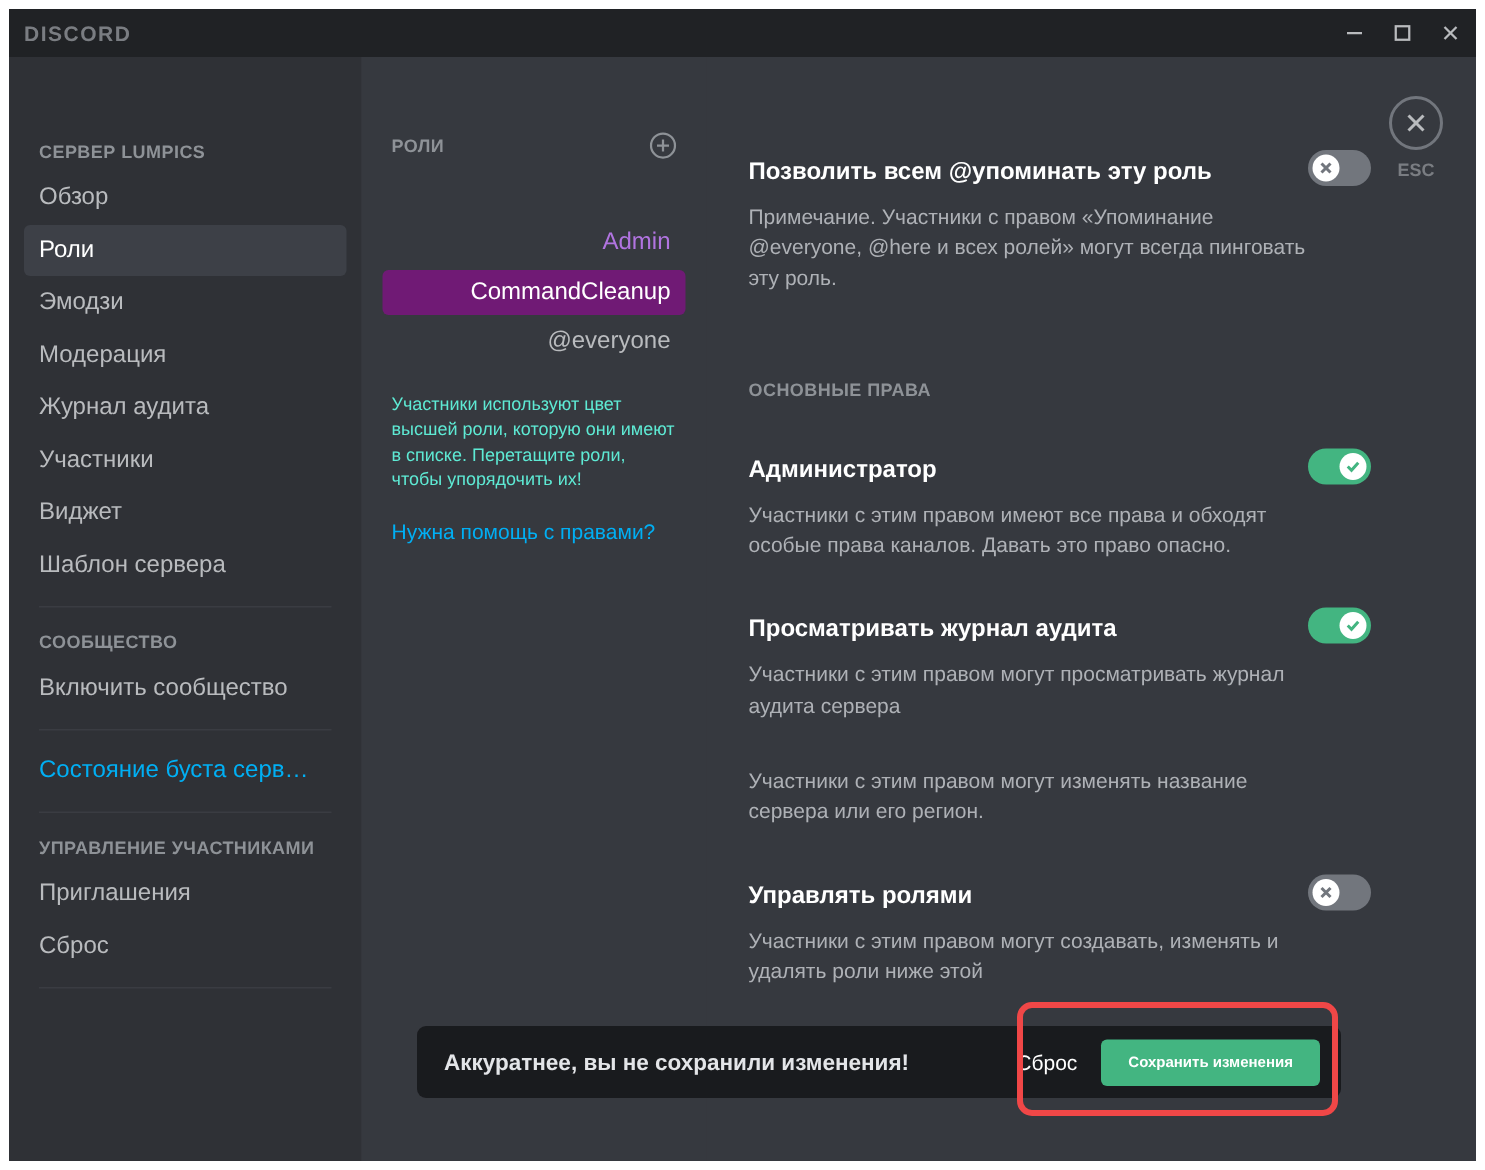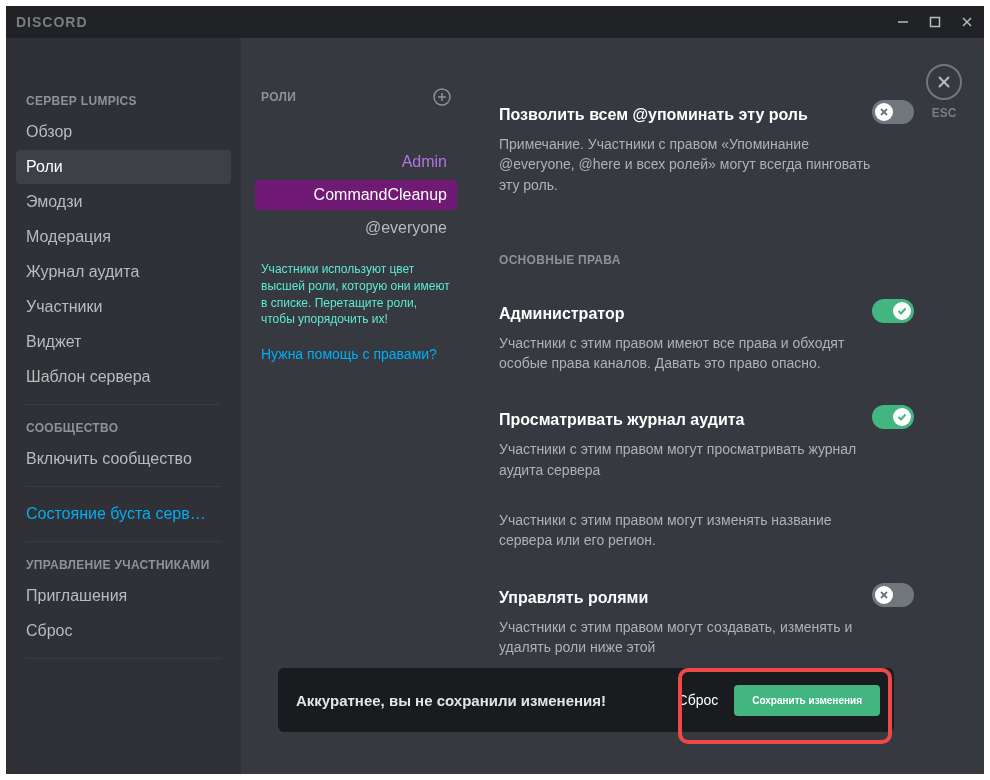--- a/index.html
+++ b/index.html
@@ -51,21 +51,21 @@
   .toggle.off .knob svg { stroke: #72767d; }
   .toggle.on  .knob svg { stroke: #43b581; }
 
   
   .escwrap { position: absolute; top: 58px; right: 22px; display: flex; flex-direction: column; align-items: center; gap: 6px; }
   .escbtn { width: 36px; height: 36px; border-radius: 50%; border: 2px solid #72767d; display:flex; align-items:center; justify-content:center; color:#b9bbbe; cursor:pointer; }
   .escbtn svg { width: 16px; height: 16px; }
   .esclabel { color: #7a7d82; font-size: 12px; font-weight: 700; }
 
   
-  .savebar { position: absolute; left: 272px; right: 90px; bottom: 42px; height: 64px; background: rgba(24,25,28,.95); border-radius: 6px; display: flex; align-items: center; padding: 0 14px 0 18px; }
+  .savebar { position: absolute; left: 272px; right: 90px; bottom: 42px; height: 48px; background: rgba(24,25,28,.95); border-radius: 6px; display: flex; align-items: center; padding: 0 14px 0 18px; }
   .savebar .msg { color: #e3e5e8; font-size: 15px; font-weight: 600; flex: 1; }
   .savebar .reset { color: #fff; font-size: 14px; padding: 8px 6px; cursor: pointer; }
   .savebar .save { background: #43b581; color: #fff; font-size: 10px; font-weight: 600; padding: 10px 18px; border-radius: 4px; margin-left: 10px; cursor: pointer; }
   .highlight-box { position: absolute; border: 4px solid #f04747; border-radius: 10px; pointer-events: none; left: 672px; bottom: 30px; width: 214px; height: 76px; }
 </style>
 </head>
 <body>
 
 <div class="window">
   <div class="titlebar">

